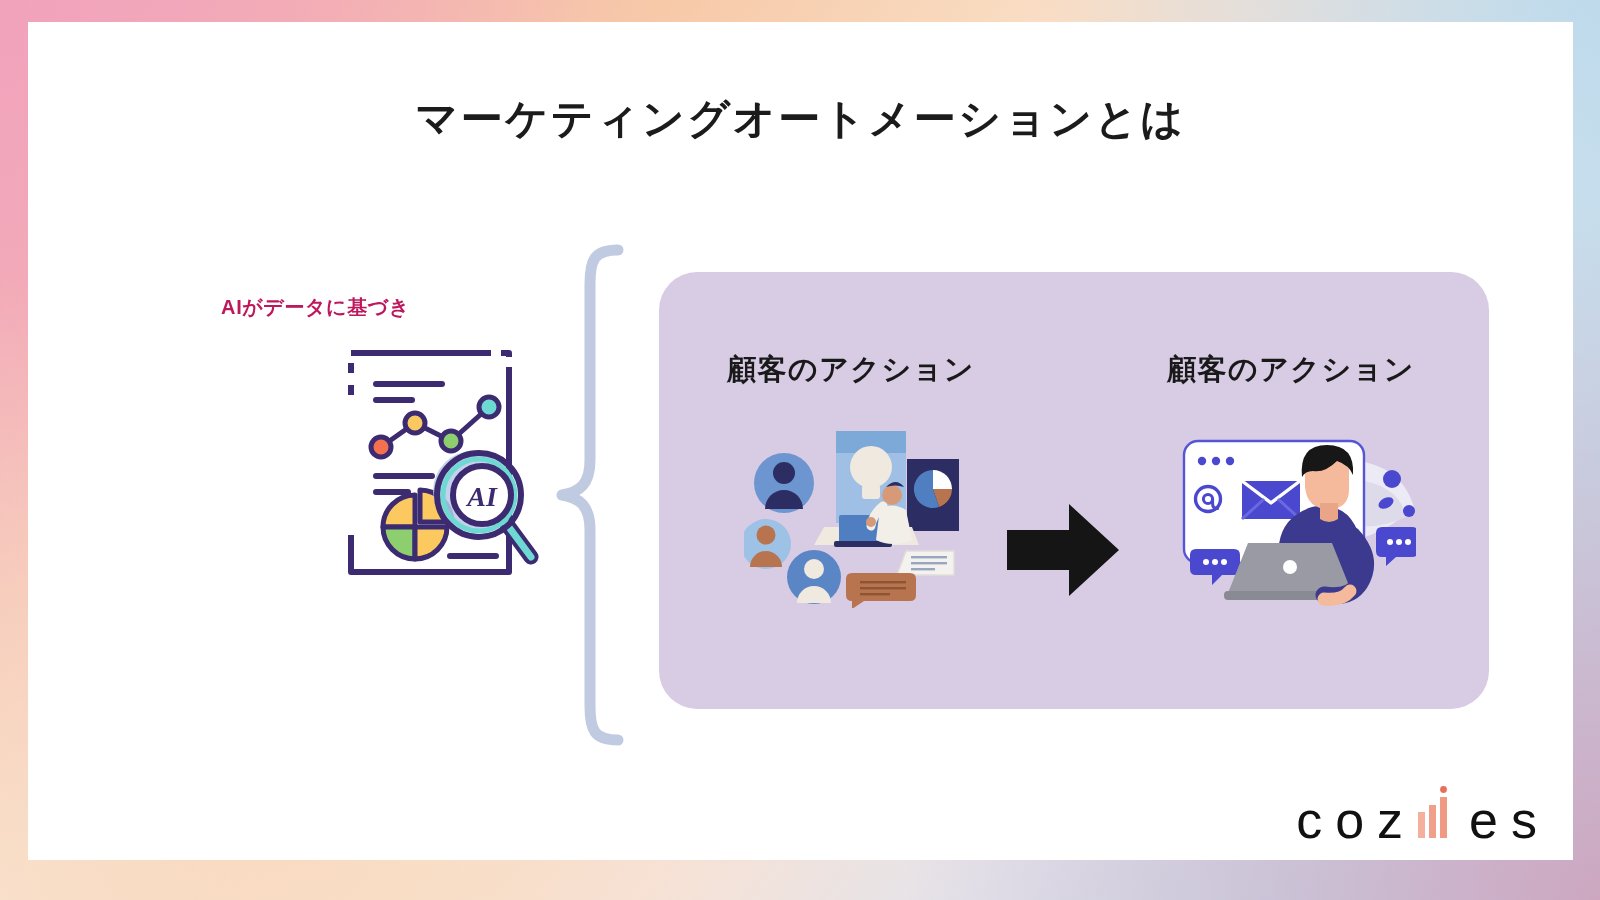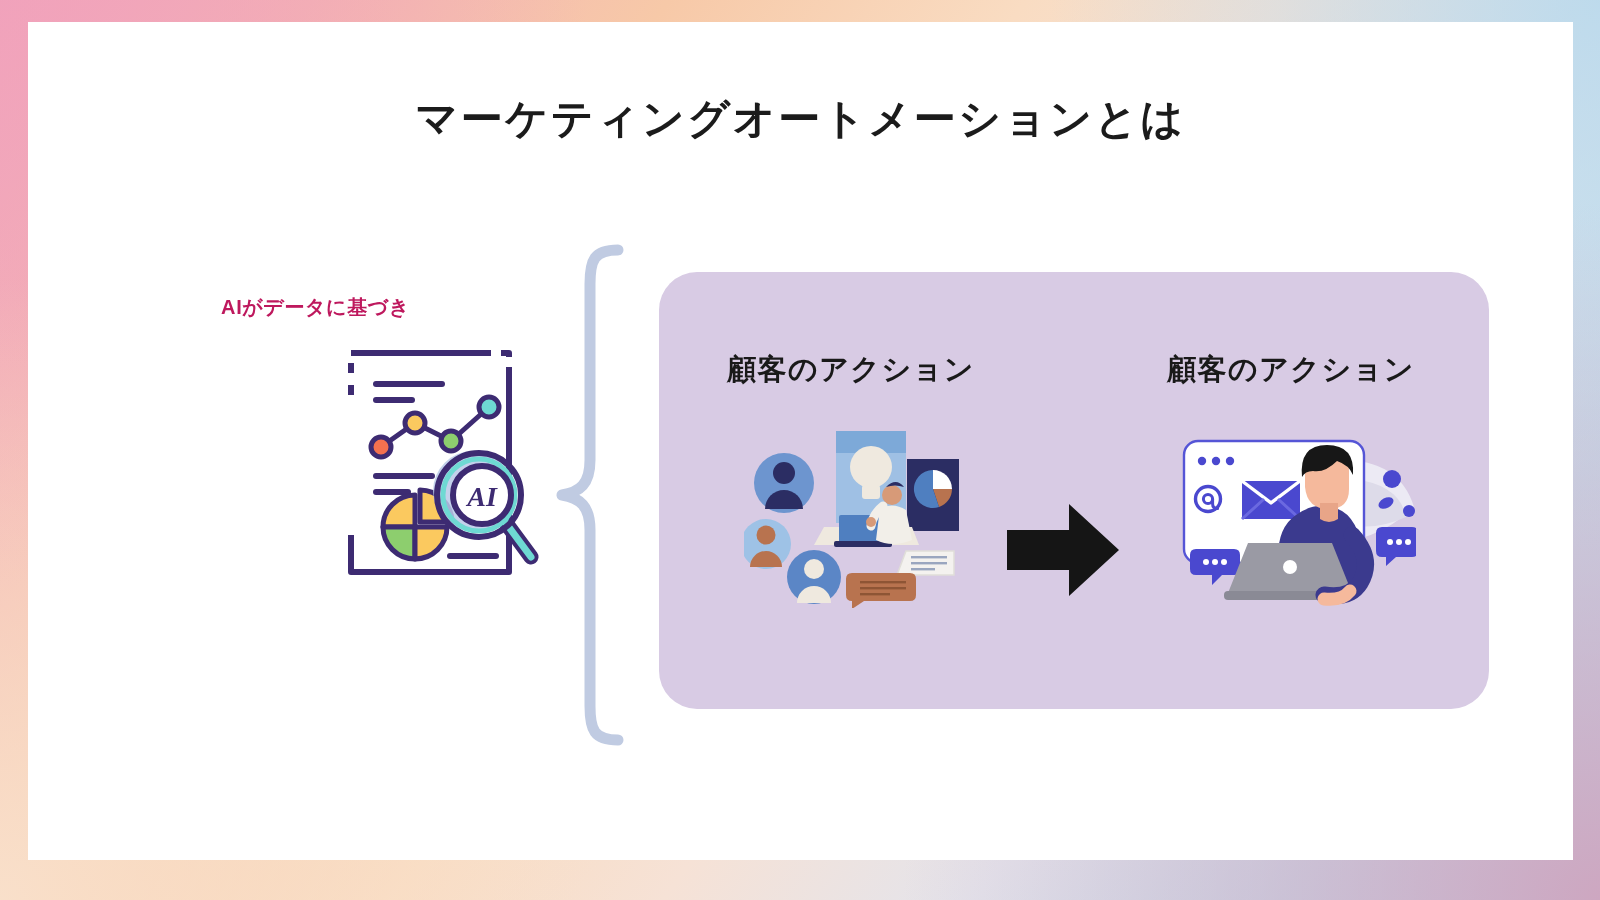--- a/index.html
+++ b/index.html
@@ -352,15 +352,37 @@
             <circle cx="124" cy="144" r="7" fill="#ffffff"></circle>
             <rect x="58" y="168" width="132" height="9" rx="4" fill="#8a8a95"></rect>
 
             <path d="M186 112 q22 24 8 48 q-10 16 -36 12" fill="none" stroke="#3b3a8e" stroke-width="17" stroke-linecap="round"></path>
             <path d="M158 176 q18 2 26 -8" fill="none" stroke="#f5b99c" stroke-width="13" stroke-linecap="round"></path>
           </svg>
         </div>
       </div>
     </div>
 
+    <div id="logo">
+      <div id="logo-text">
+        <span class="logo-letter">c</span>
+        <span class="logo-gap"></span>
+        <span class="logo-letter">o</span>
+        <span class="logo-gap"></span>
+        <span class="logo-letter">z</span>
+        <span class="logo-gap"></span>
+        <span id="logo-bars">
+          <svg width="40" height="52" viewBox="0 0 40 52" xmlns="http://www.w3.org/2000/svg" aria-hidden="true">
+            <rect x="2" y="26" width="7" height="26" fill="#f4b09c"></rect>
+            <rect x="13" y="19" width="7" height="33" fill="#f0a08a"></rect>
+            <rect x="24" y="11" width="7" height="41" fill="#ef9a83"></rect>
+            <circle cx="27.5" cy="3.5" r="3.4" fill="#e8705a"></circle>
+          </svg>
+        </span>
+        <span class="logo-gap"></span>
+        <span class="logo-letter">e</span>
+        <span class="logo-gap"></span>
+        <span class="logo-letter">s</span>
+      </div>
+    </div>
 
   </div>
 </div>
 
 </body></html>

